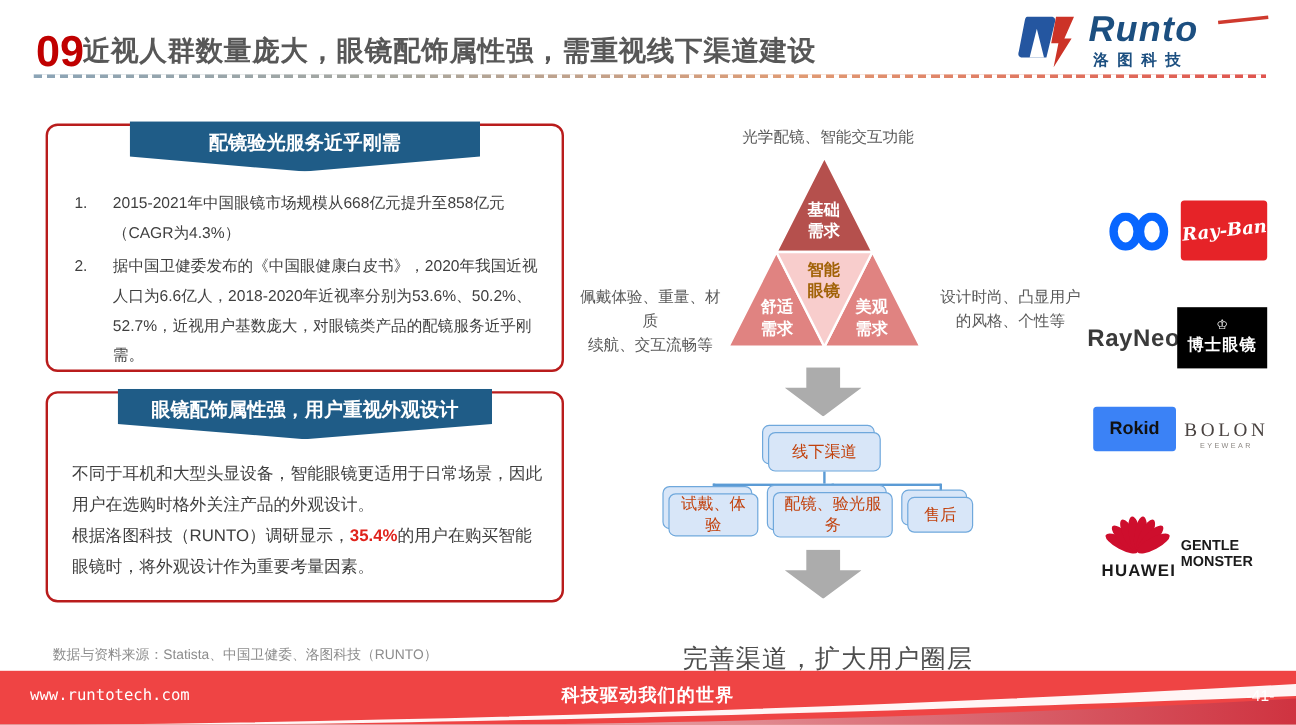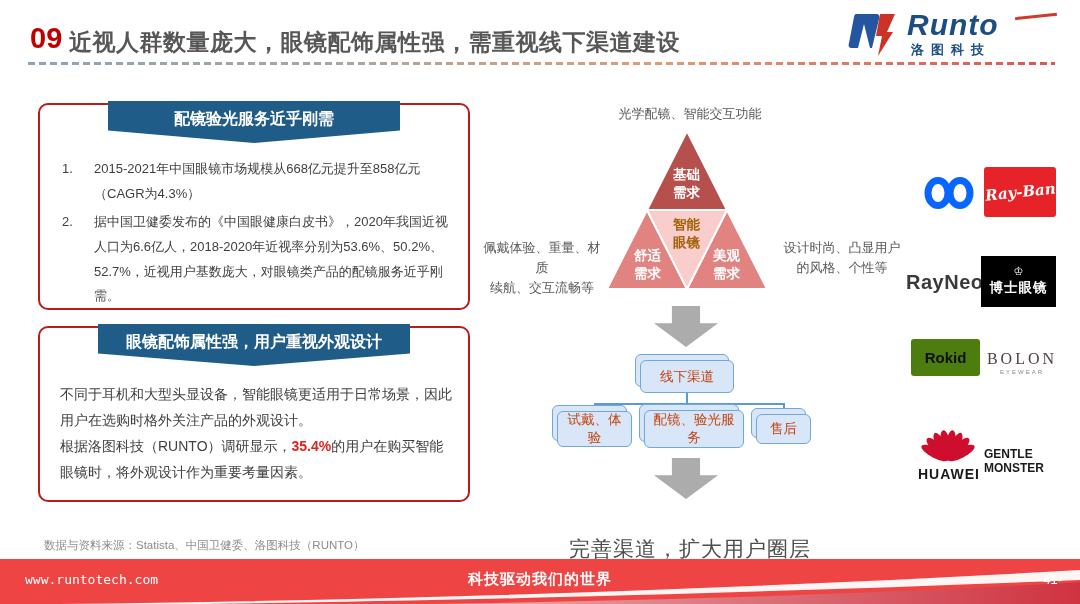--- a/index.html
+++ b/index.html
@@ -1,20 +1,20 @@
 <!DOCTYPE html>
 <html><head>
 <meta charset="utf-8">
 <style>
   * { margin:0; padding:0; box-sizing:border-box; }
   body { background:#888; font-family:"Liberation Sans","DejaVu Sans",sans-serif; }
   .slide { position:relative; width:1080px; height:604px; background:#fff; overflow:hidden; }
 
   
-  .hdr-num { position:absolute; left:30px; top:22px; font-size:29px; font-weight:bold; color:#c00000; }
+  .hdr-num { position:absolute; left:30px; top:22px; font-size:36px; font-weight:bold; color:#c00000; }
   .hdr-title { position:absolute; left:69px; top:27px; font-size:23px; font-weight:bold; color:#575757; letter-spacing:0.5px; }
   .hdr-dash { position:absolute; left:28px; top:62px; width:1027px; height:3px;
       background-image:
         repeating-linear-gradient(90deg, rgba(255,255,255,0) 0 7px, #fff 7px 11px),
         linear-gradient(90deg,#8ba4b6 0%,#a8a79e 30%,#e09b74 62%,#df544e 100%); }
 
   
   .logo { position:absolute; right:18px; top:8px; width:215px; height:52px; }
   .logo-mark { position:absolute; left:0; top:2px; }
   .logo-word { position:absolute; left:60px; top:0px; font-size:30px; font-weight:bold; font-style:italic;
@@ -61,21 +61,21 @@
 
   
   .rayban { position:absolute; left:984px; top:167px; width:72px; height:50px; background:#e62328; border-radius:3px;
       display:flex; align-items:center; justify-content:center; }
   .rayban span { color:#fff; font-family:"DejaVu Serif",serif; font-style:italic; font-weight:bold; font-size:15px; transform:rotate(-6deg); }
   .rayneo { position:absolute; left:906px; top:271px; font-size:20px; font-weight:bold; color:#3a3a3a; letter-spacing:0.5px; }
   .boshi { position:absolute; left:981px; top:256px; width:75px; height:51px; background:#000;
       display:flex; flex-direction:column; align-items:center; justify-content:center; }
   .boshi .crest { color:#fff; font-size:11px; line-height:1; }
   .boshi .txt { color:#fff; font-size:13.5px; font-weight:bold; letter-spacing:1px; margin-top:2px; }
-  .rokid { position:absolute; left:911px; top:339px; width:69px; height:37px; background:#4d7c0f; border-radius:3px;
+  .rokid { position:absolute; left:911px; top:339px; width:69px; height:37px; background:#3b82f6; border-radius:3px;
       display:flex; align-items:center; justify-content:center; font-size:15px; font-weight:bold; color:#111; }
   .bolon { position:absolute; left:984px; top:350px; width:76px; text-align:center; }
   .bolon .main { font-family:"Liberation Serif",serif; font-size:16px; color:#4a4341; letter-spacing:3px; }
   .bolon .sub { font-size:6px; color:#8a8580; letter-spacing:2px; margin-top:1px; }
   .huawei { position:absolute; left:918px; top:420px; width:60px; text-align:center; }
   .huawei .txt { font-size:14px; font-weight:bold; color:#1a1a1a; letter-spacing:1px; margin-top:0px; }
   .gm { position:absolute; left:984px; top:447px; font-size:12px; font-weight:bold; color:#1a1a1a; letter-spacing:0px; }
 
   
   .source { position:absolute; left:44px; top:538px; font-size:11.5px; color:#8c8c8c; }

